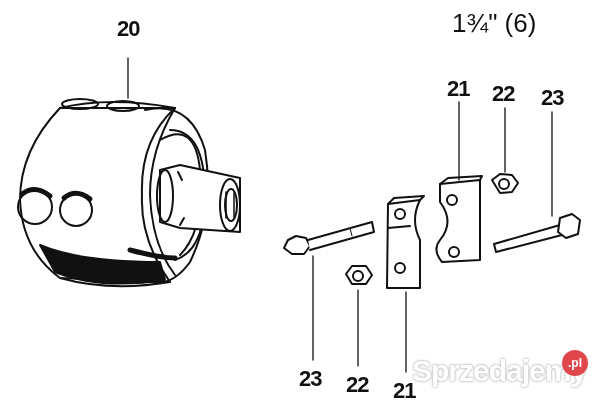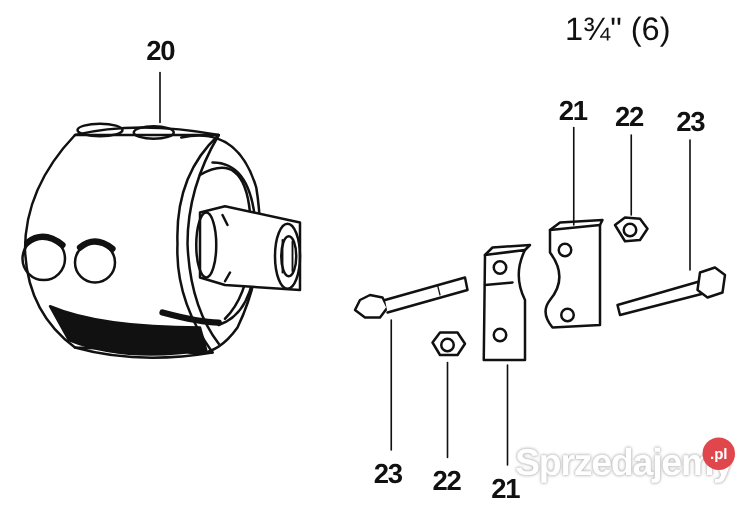--- a/index.html
+++ b/index.html
@@ -84,21 +84,21 @@
       <line x1="552" y1="112" x2="552" y2="216"></line>
       <line x1="313" y1="256" x2="313" y2="360"></line>
       <line x1="358" y1="290" x2="358" y2="366"></line>
       <line x1="406" y1="292" x2="406" y2="372"></line>
     </g>
   </g>
 </svg>
 
 <div class="title" style="left:452px;top:10px;">1¾" (6)</div>
 
-<div class="label" style="left:117px;top:30px;">20</div>
+<div class="label" style="left:117px;top:18px;">20</div>
 <div class="label" style="left:447px;top:78px;">21</div>
 <div class="label" style="left:492px;top:83px;">22</div>
 <div class="label" style="left:541px;top:87px;">23</div>
 <div class="label" style="left:299px;top:368px;">23</div>
 <div class="label" style="left:346px;top:374px;">22</div>
 <div class="label" style="left:393px;top:380px;">21</div>
 
 <div class="wm">Sprzedajemy</div>
 <div class="wm-badge">.pl</div>
 

